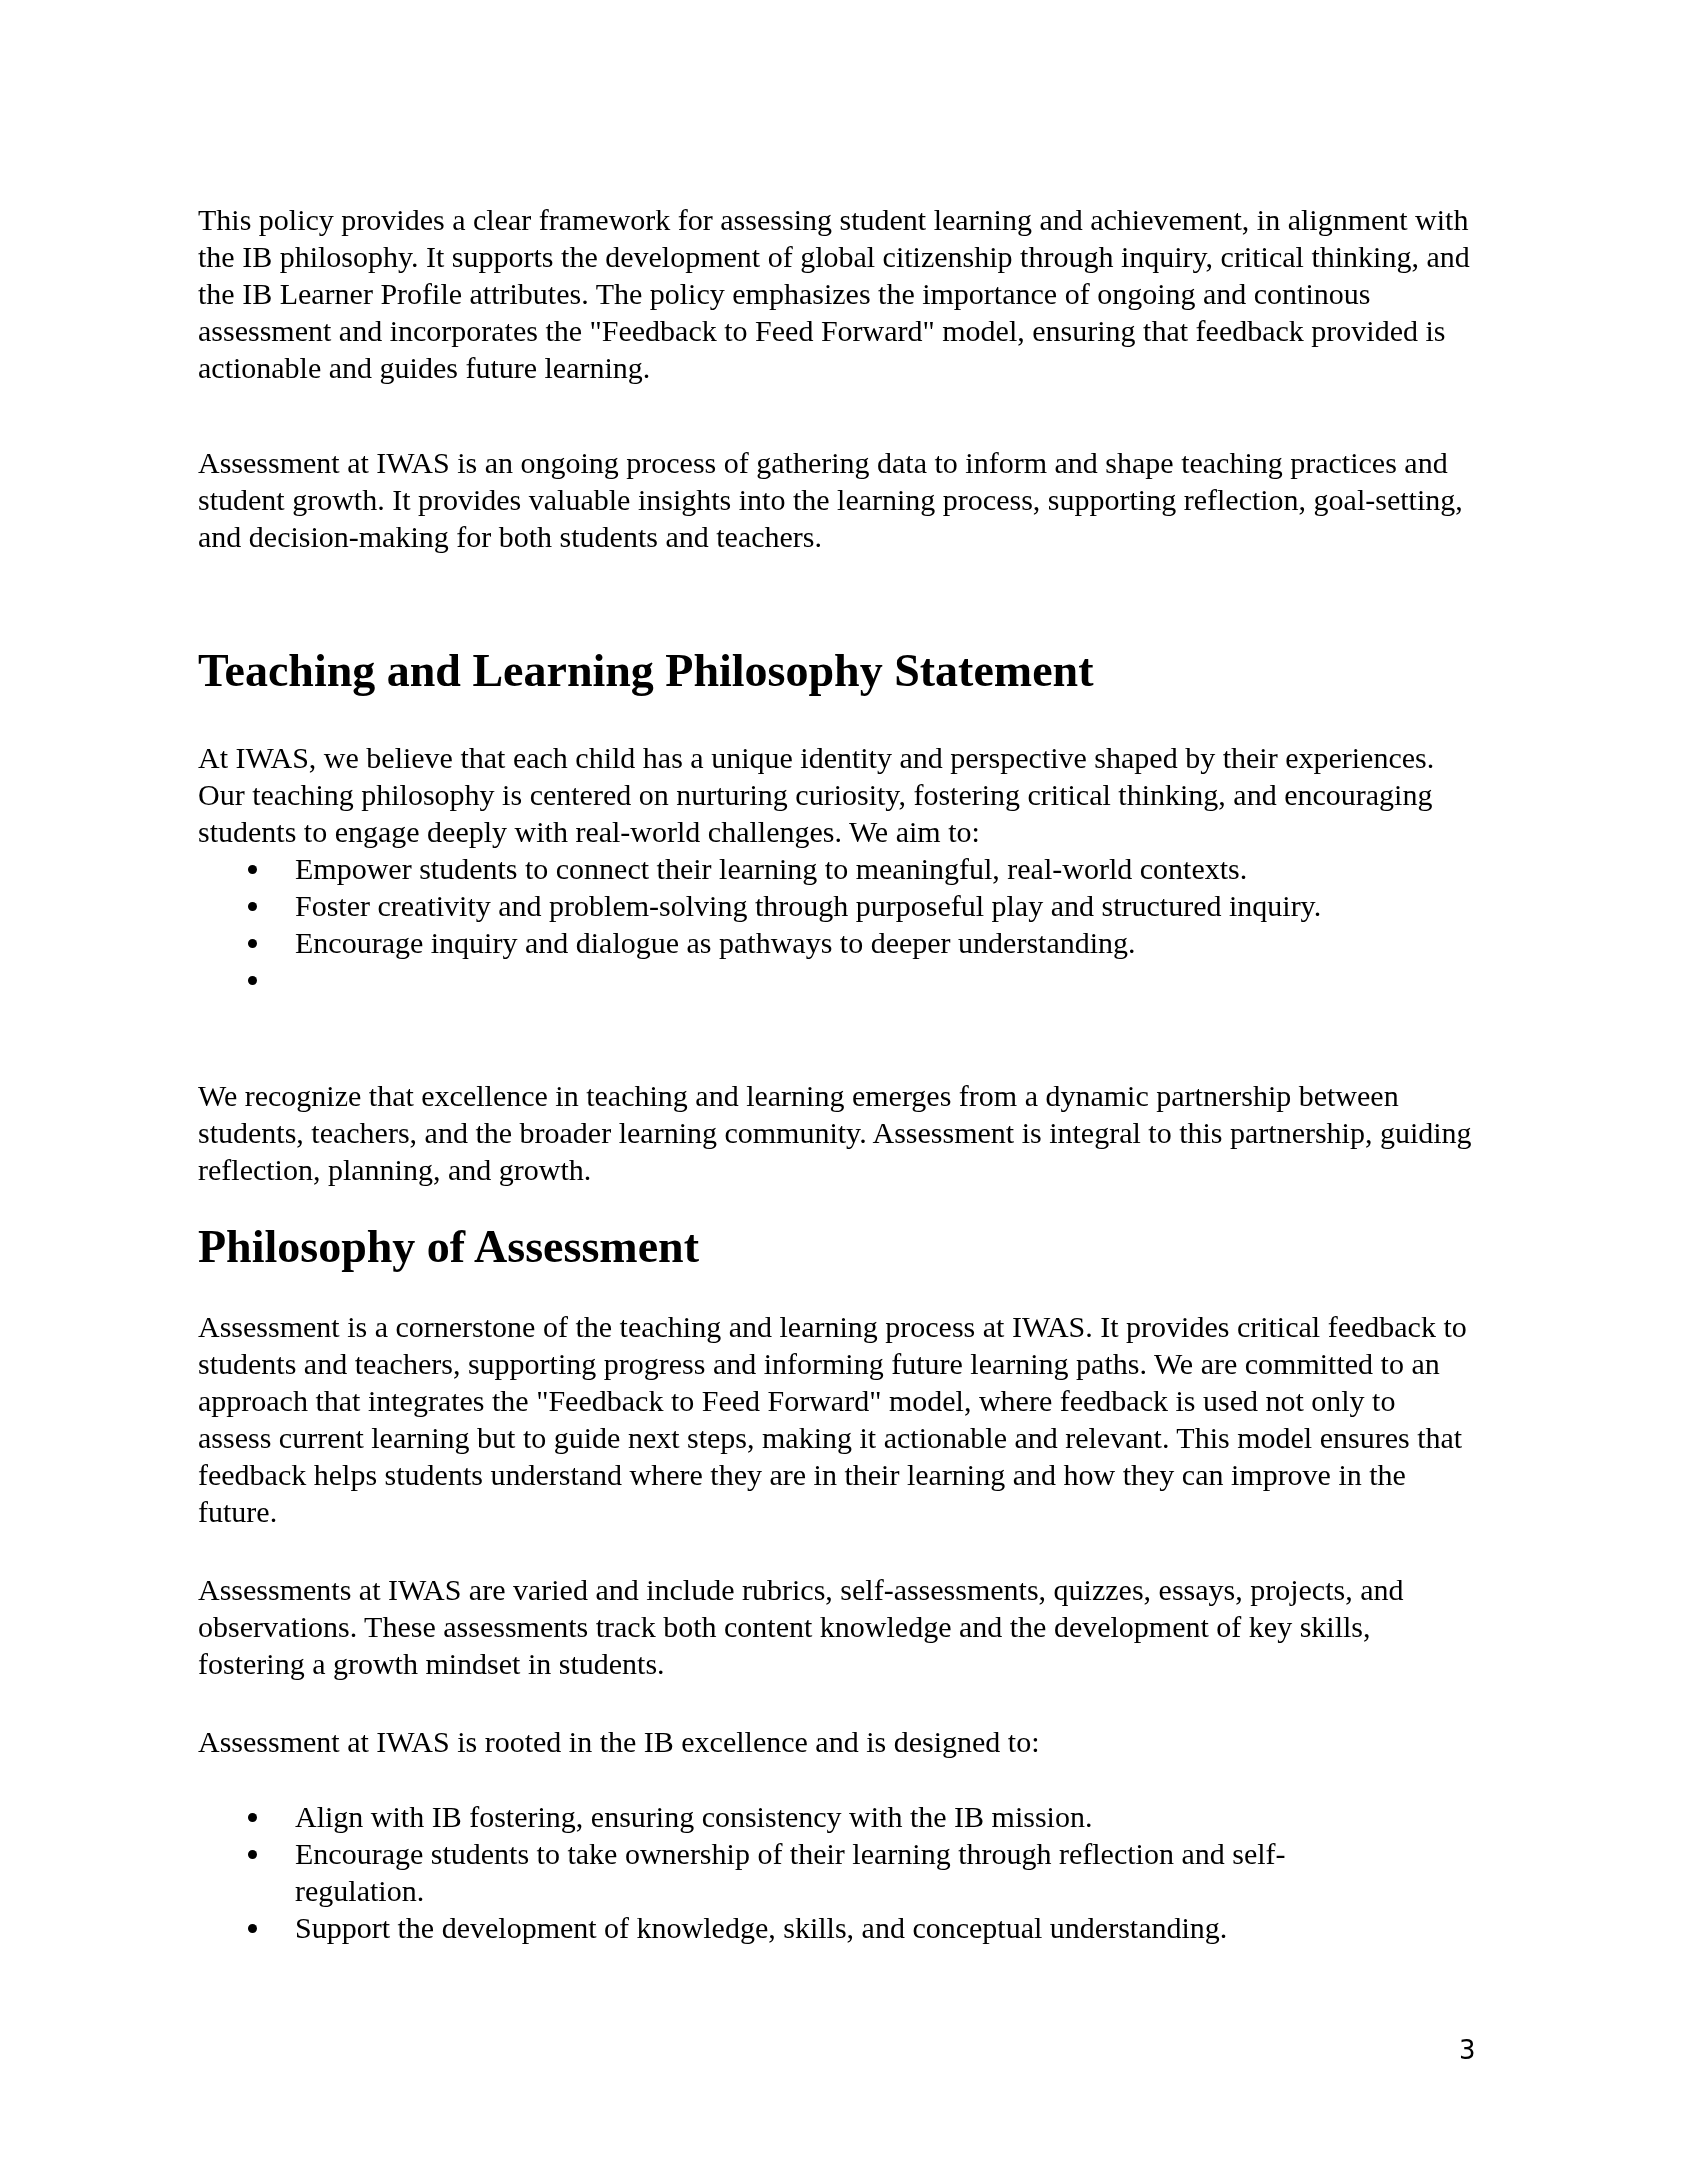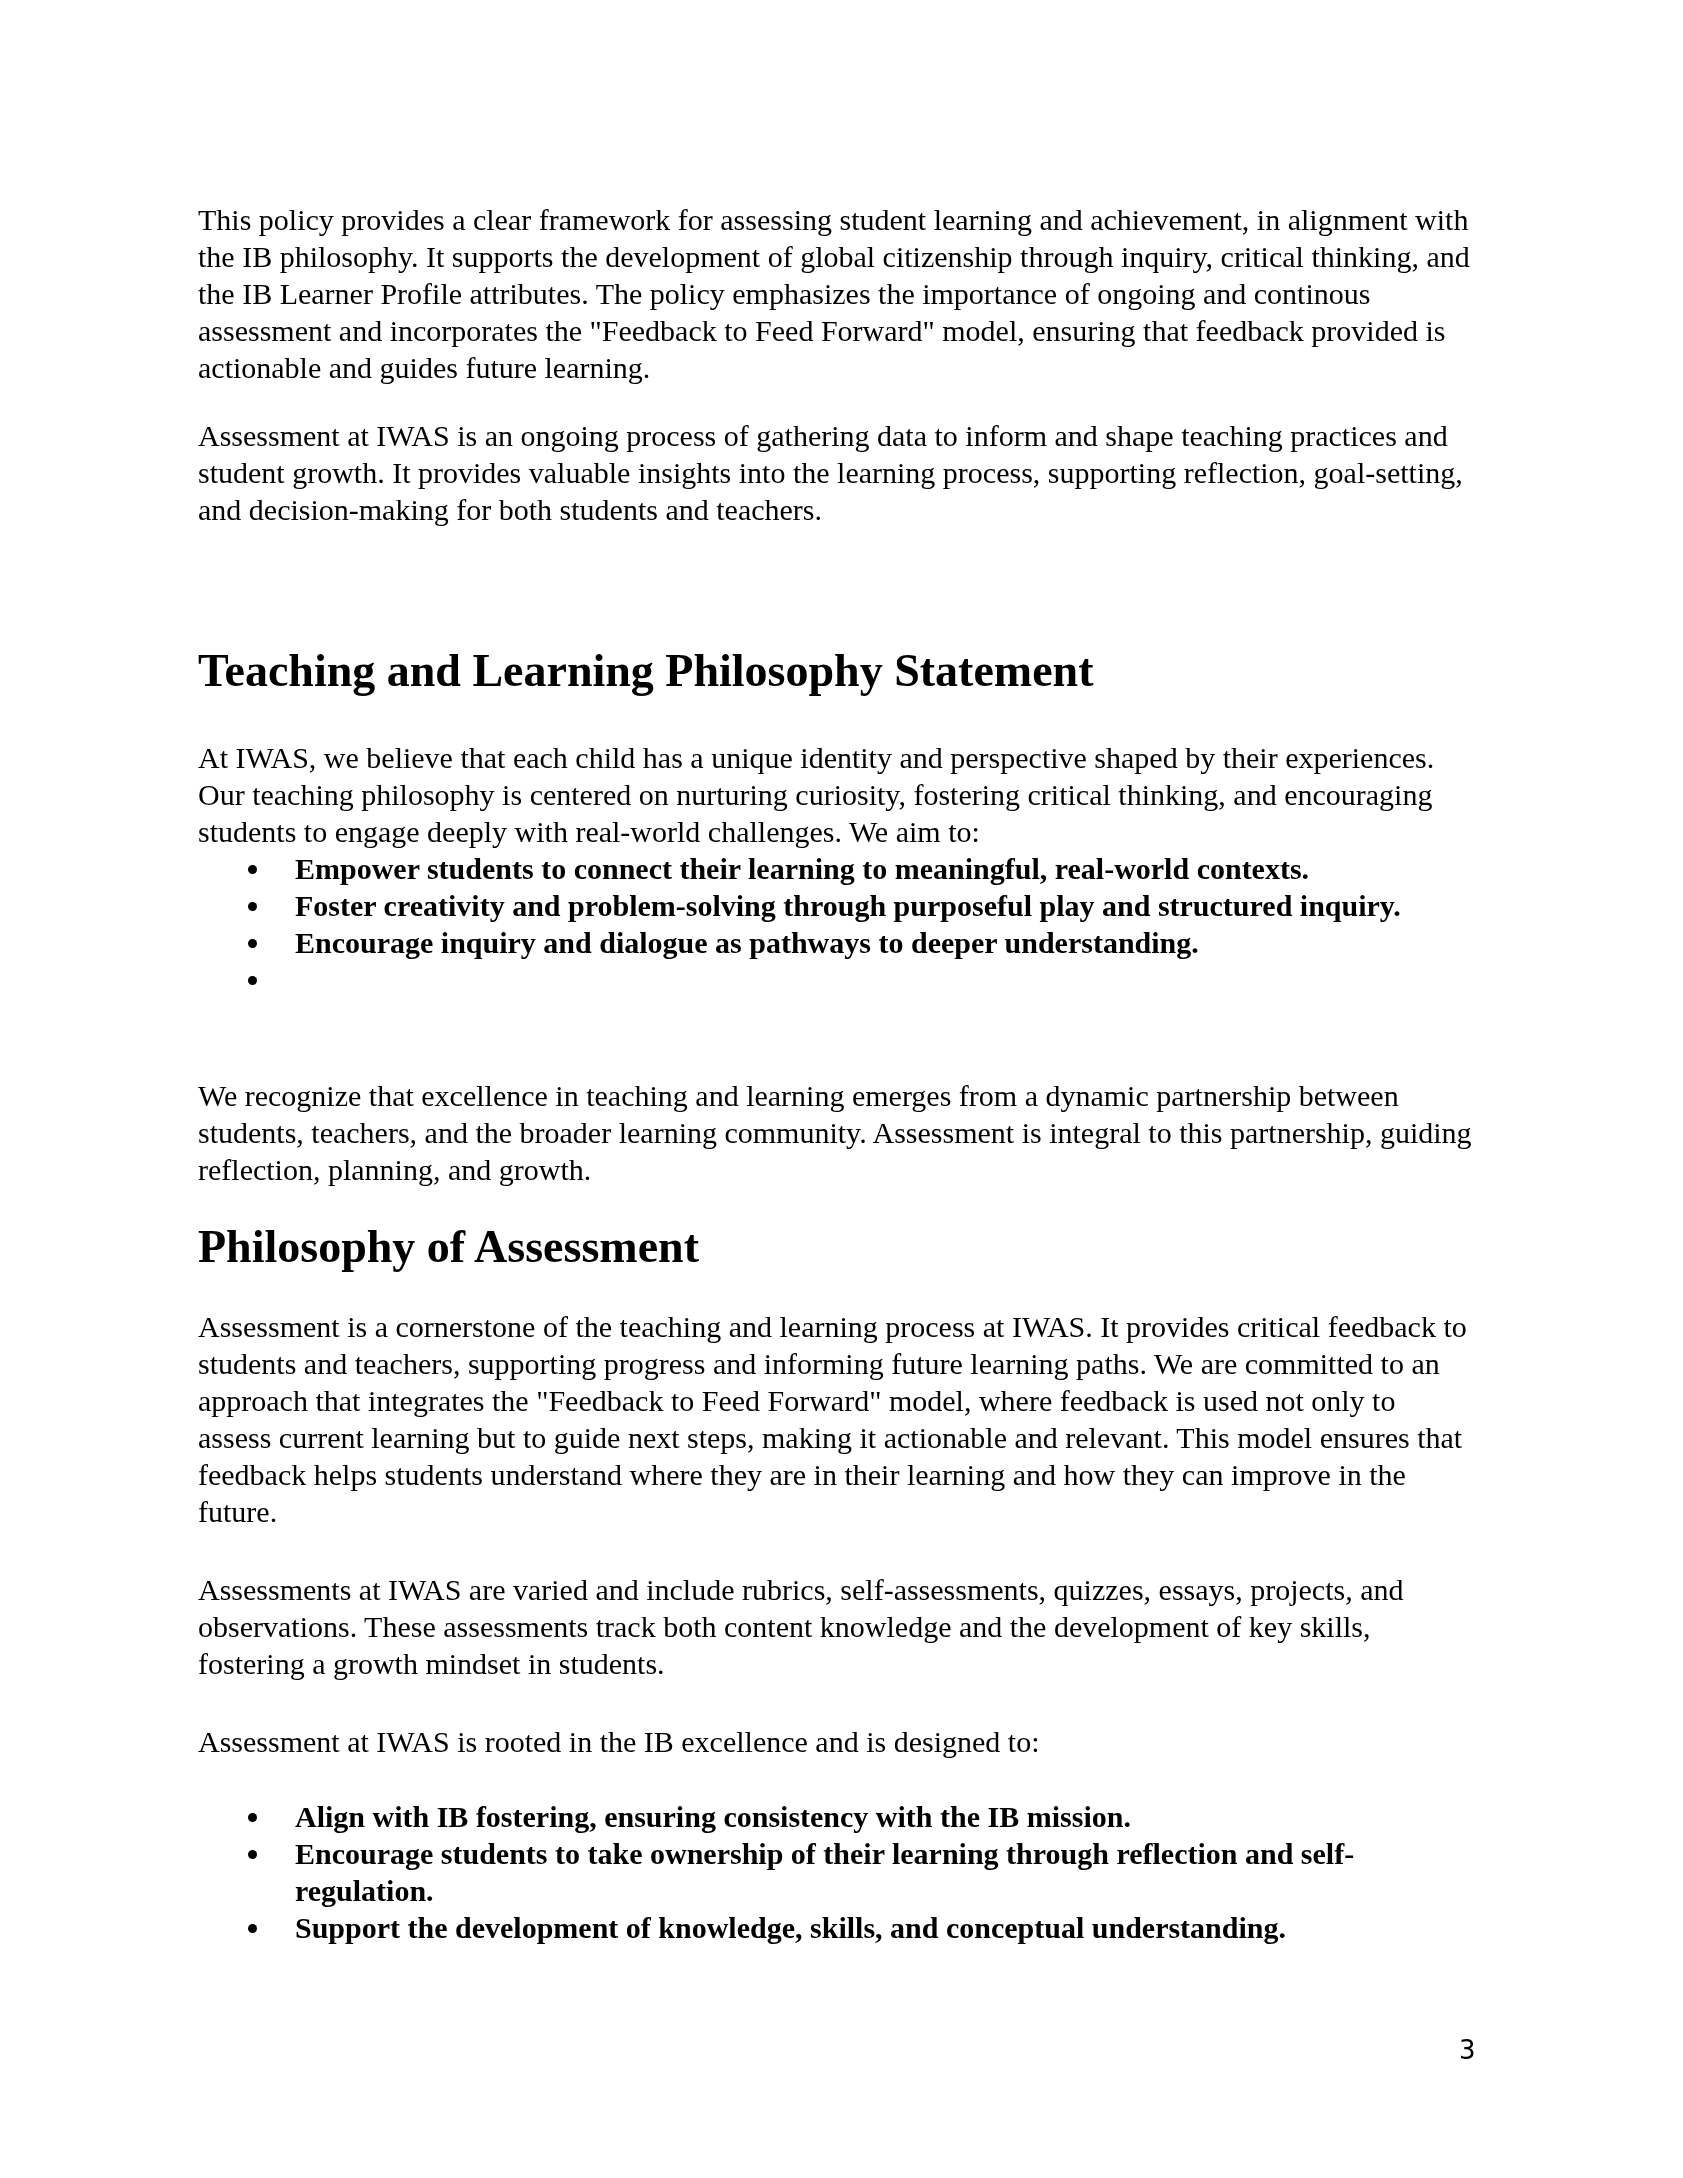--- a/index.html
+++ b/index.html
@@ -41,21 +41,20 @@
   }
   .bullets {
     position: absolute;
     left: 198px;
     width: 1277px;
     margin: 0;
     padding: 0;
     list-style: none;
     font-size: 30px;
     line-height: 37px;
-    font-weight: bold;
   }
   .bullets li {
     position: relative;
     padding-left: 97px;
     margin: 0;
   }
   .bullets li .dot {
     position: absolute;
     left: 50px;
     top: 15px;
@@ -73,21 +72,21 @@
     line-height: 30px;
   }
 </style>
 </head>
 <body>
 
 <div class="page">
 
   <p class="block" style="top:201px;">This policy provides a clear framework for assessing student learning and achievement, in alignment with the IB philosophy. It supports the development of global citizenship through inquiry, critical thinking, and the IB Learner Profile attributes. The policy emphasizes the importance of ongoing and continous assessment and incorporates the "Feedback to Feed Forward" model, ensuring that feedback provided is actionable and guides future learning.</p>
 
-  <p class="block" style="top:417px;">Assessment at IWAS is an ongoing process of gathering data to inform and shape teaching practices and student growth. It provides valuable insights into the learning process, supporting reflection, goal-setting, and decision-making for both students and teachers.</p>
+  <p class="block" style="top:444px;">Assessment at IWAS is an ongoing process of gathering data to inform and shape teaching practices and student growth. It provides valuable insights into the learning process, supporting reflection, goal-setting, and decision-making for both students and teachers.</p>
 
   <h2 class="heading" style="top:651px;">Teaching and Learning Philosophy Statement</h2>
 
   <p class="block" style="top:739px;">At IWAS, we believe that each child has a unique identity and perspective shaped by their experiences. Our teaching philosophy is centered on nurturing curiosity, fostering critical thinking, and encouraging students to engage deeply with real-world challenges. We aim to:</p>
 
   <ul class="bullets" style="top:850px;">
     <li><span class="dot"></span><span>Empower students to connect their learning to meaningful, real-world contexts.</span></li>
     <li><span class="dot"></span><span>Foster creativity and problem-solving through purposeful play and structured inquiry.</span></li>
     <li><span class="dot"></span><span>Encourage inquiry and dialogue as pathways to deeper understanding.</span></li>
     <li><span class="dot"></span></li>

